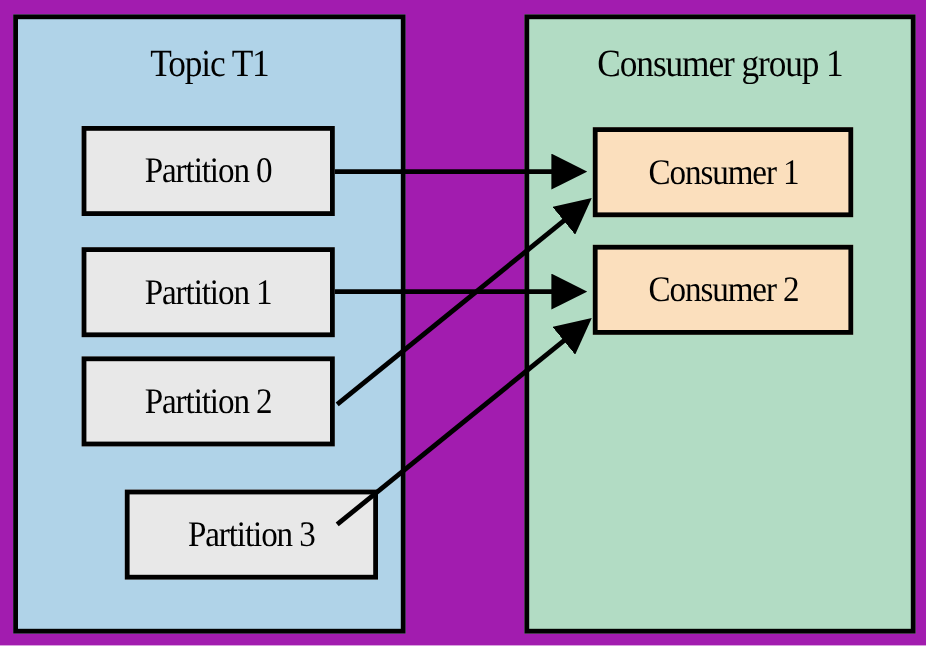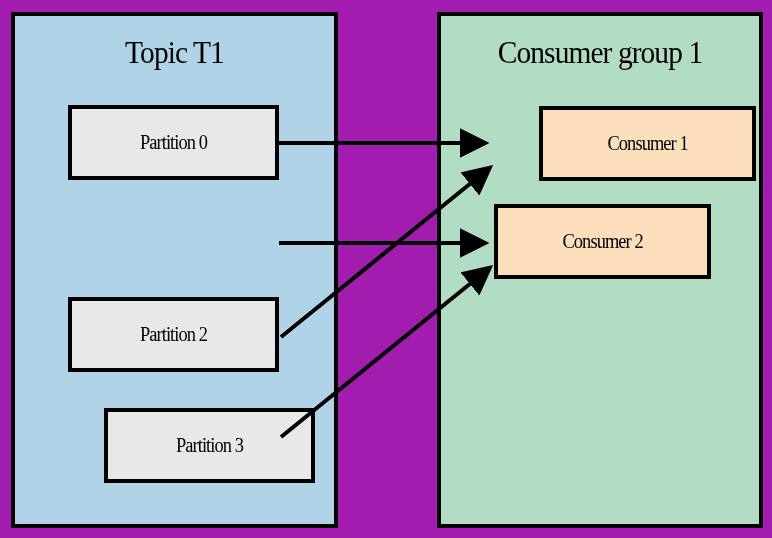--- a/index.html
+++ b/index.html
@@ -46,21 +46,21 @@
   }
   .topic-title { left: 11px; width: 327px; }
   .group-title { left: 437px; width: 326px; }
   .inner-box {
     position: absolute;
     border: 4px solid #000;
     box-sizing: border-box;
     display: flex;
     align-items: center;
     justify-content: center;
-    font-size: 20px;
+    font-size: 30px;
     letter-spacing: -1px;
     color: #000;
     white-space: nowrap;
   }
   .inner-label {
     transform: scaleX(0.92);
     transform-origin: center;
   }
   .partition {
     left: 68px;
@@ -71,21 +71,21 @@
   .partition-0 { top: 105px; }
   .partition-1 { top: 206px; }
   .partition-2 { top: 297px; }
   .partition-3 { top: 408px; }
   .consumer {
     left: 494px;
     width: 217px;
     height: 75px;
     background: #fbdfbd;
   }
-  .consumer-1 { top: 106px; margin-left: 45px; }
+  .consumer-1 { top: 106px; }
   .consumer-2 { top: 204px; }
   .arrows {
     position: absolute;
     left: 0;
     top: 0;
     width: 772px;
     height: 538px;
     pointer-events: none;
   }
 </style>
@@ -95,20 +95,23 @@
 <div class="canvas">
 
   <div class="outer-box topic-box" style="background-color: rgb(176, 211, 232);"></div>
   <div class="box-title topic-title">Topic T1</div>
 
   <div class="outer-box group-box" style="background-color: rgb(178, 220, 196);"></div>
   <div class="box-title group-title">Consumer group 1</div>
 
   <div class="inner-box partition partition-0" style="background-color: rgb(232, 232, 232);">
     <span class="inner-label">Partition 0</span>
+  </div>
+  <div class="inner-box partition partition-1" style="background-color: rgb(232, 232, 232);">
+    <span class="inner-label">Partition 1</span>
   </div>
   <div class="inner-box partition partition-2" style="background-color: rgb(232, 232, 232);">
     <span class="inner-label">Partition 2</span>
   </div>
   <div class="inner-box partition partition-3" style="background-color: rgb(232, 232, 232); margin-left: 36px;">
     <span class="inner-label">Partition 3</span>
   </div>
 
   <div class="inner-box consumer consumer-1" style="background-color: rgb(251, 223, 189);">
     <span class="inner-label">Consumer 1</span>

